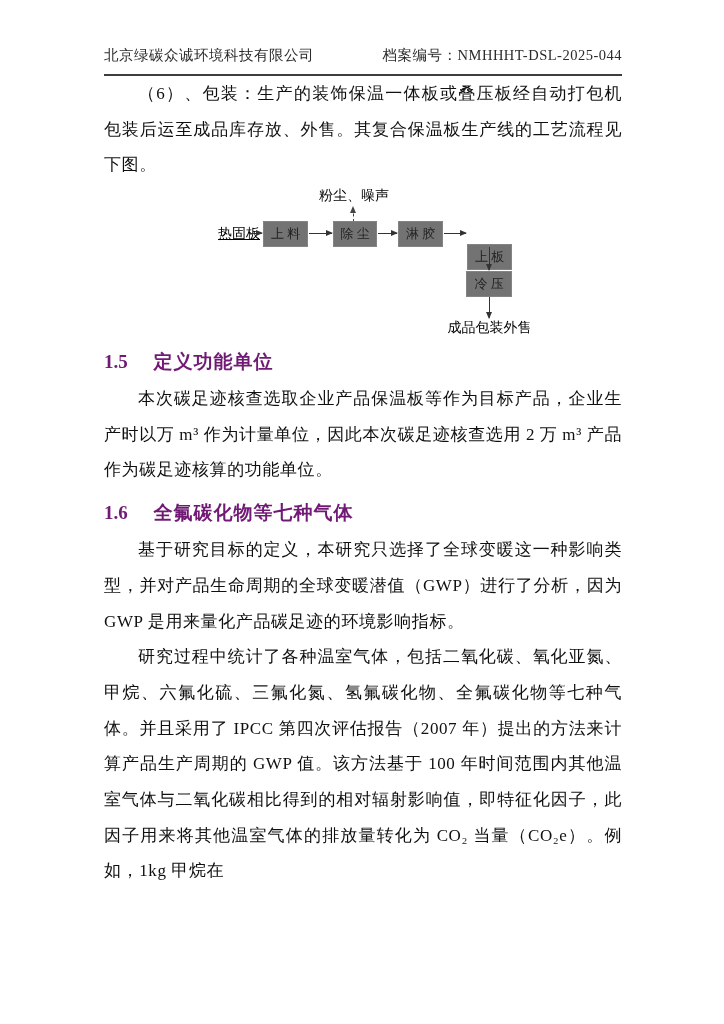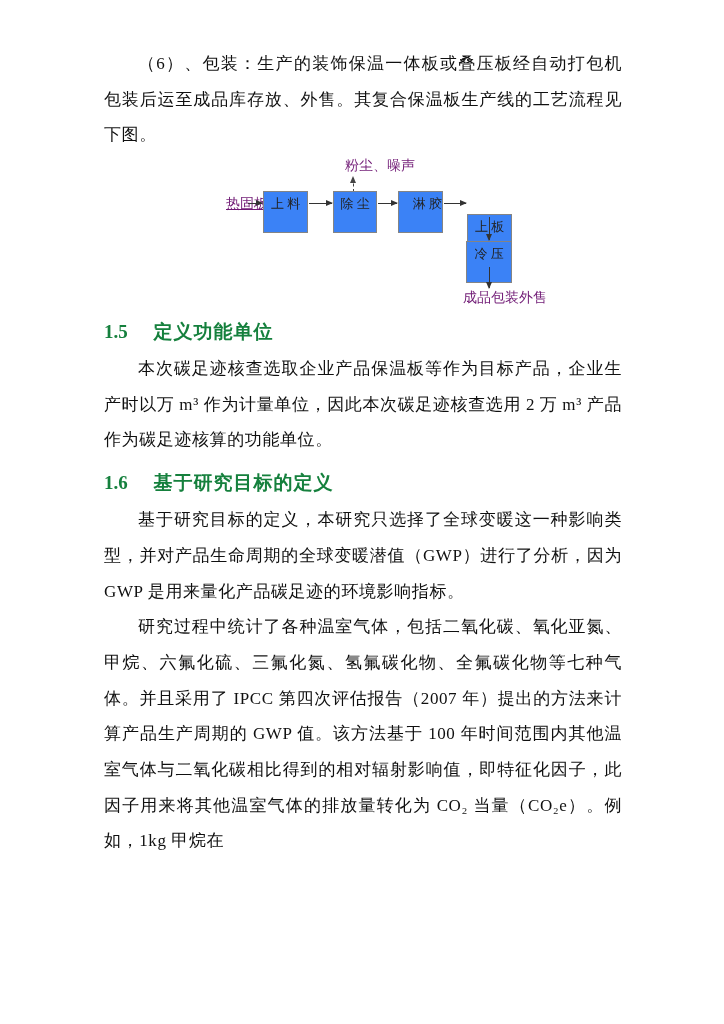--- a/index.html
+++ b/index.html
@@ -36,27 +36,27 @@
   p.noindent { text-indent: 0; }
   .first-para { margin-top: 14px; }
 
   
   .flowchart {
     position: relative;
     width: 516px; height: 152px;
     margin-top: 2px;
     font-family: "Liberation Serif", "DejaVu Serif", serif;
   }
-  .fc-label { position: absolute; font-size: 14px; color: #701a75; text-align: right; white-space: nowrap; }
+  .fc-label { position: absolute; font-size: 14px; color: #000000; text-align: center; white-space: nowrap; }
   .fc-underline { text-decoration: underline; }
   .fc-box {
     position: absolute;
-    height: 42px;
+    height: 26px;
     border: 1px solid #848484;
-    background: #3b82f6;
+    background: #737373;
     font-size: 13px; color: #222;
     text-align: center; line-height: 23px;
     white-space: nowrap;
   }
   .fc-arrow-h { position: absolute; height: 1px; background: #333; }
   .fc-arrow-h::after {
     content: ""; position: absolute; right: -1px; top: -3px;
     border-left: 7px solid #333; border-top: 3.5px solid transparent; border-bottom: 3.5px solid transparent;
   }
   .fc-arrow-v { position: absolute; width: 1px; background: #333; }
@@ -77,73 +77,77 @@
     letter-spacing: 0.5px;
     margin: 8px 0 10px;
     color: #0d0d0d;
   }
 
   h2.heading {
     font-size: 19px;
     font-weight: bold;
     letter-spacing: 1px;
     margin: 12px 0 6px;
-    color: #15803d;
+    color: #701a75;
   }
   h2.heading .sec-num { margin-right: 20px; letter-spacing: 0; }
   .heading-gap { margin-top: 18px; }
 
   .pagenum {
     position: absolute;
     left: 0; top: 940px; width: 724px;
     text-align: center;
     font-size: 14px; color: #222;
   }
 </style>
 </head>
 <body>
 
 <div class="page">
 
+  <div class="header">
+    <span>北京绿碳众诚环境科技有限公司</span>
+    <span>档案编号：NMHHHT-DSL-2025-044</span>
+  </div>
 
   <p class="body">（6）、包装：生产的装饰保温一体板或叠压板经自动打包机包装后运至成品库存放、外售。其复合保温板生产线的工艺流程见下图。</p>
 
   <div class="flowchart">
     <div class="fc-label" style="left:189px; top:2px; width:122px;">粉尘、噪声</div>
     <div class="fc-arrow-dash" style="left:249px; top:23px; height:14px;"></div>
 
     <div class="fc-label fc-underline" style="left:86px; top:40px; width:58px;margin-left:20px;">热固板</div>
 
     <div class="fc-arrow-h" style="left:144px; top:48px; width:14px;"></div>
     <div class="fc-box" style="left:159px; top:36px; width:45px;">上 料</div>
 
     <div class="fc-arrow-h" style="left:205px; top:48px; width:23px;"></div>
     <div class="fc-box" style="left:229px; top:36px; width:44px;">除 尘</div>
 
     <div class="fc-arrow-h" style="left:274px; top:48px; width:19px;"></div>
-    <div class="fc-box" style="left:294px; top:36px; width:45px;text-align:right;">淋 胶</div>
+    <div class="fc-box" style="left:294px; top:36px; width:45px;">淋 胶</div>
 
     <div class="fc-arrow-h" style="left:340px; top:48px; width:22px;"></div>
     <div class="fc-box" style="left:363px; top:35px; width:45px;margin-top:24px;">上 板</div>
 
     <div class="fc-arrow-v" style="left:385px; top:62px; height:23px;"></div>
     <div class="fc-box" style="left:362px; top:86px; width:46px;">冷 压</div>
 
     <div class="fc-arrow-v" style="left:385px; top:112px; height:21px;"></div>
     <div class="fc-label" style="left:328px; top:134px; width:115px;">成品包装外售</div>
   </div>
 
 
   <h2 class="heading">
     <span class="sec-num">1.5</span>
     <span>定义功能单位</span>
   </h2>
   <p class="body">本次碳足迹核查选取企业产品保温板等作为目标产品，企业生产时以万 m³ 作为计量单位，因此本次碳足迹核查选用 2 万 m³ 产品作为碳足迹核算的功能单位。</p>
 
   <h2 class="heading heading-gap">
     <span class="sec-num">1.6</span>
-    <span>基于研究目标的定义</span>
+    <span>全氟碳化物等七种气体</span>
   </h2>
   <p class="body">基于研究目标的定义，本研究只选择了全球变暖这一种影响类型，并对产品生命周期的全球变暖潜值（GWP）进行了分析，因为 GWP 是用来量化产品碳足迹的环境影响指标。</p>
   <p class="body">研究过程中统计了各种温室气体，包括二氧化碳、氧化亚氮、甲烷、六氟化硫、三氟化氮、氢氟碳化物、全氟碳化物等七种气体。并且采用了 IPCC 第四次评估报告（2007 年）提出的方法来计算产品生产周期的 GWP 值。该方法基于 100 年时间范围内其他温室气体与二氧化碳相比得到的相对辐射影响值，即特征化因子，此因子用来将其他温室气体的排放量转化为 CO₂ 当量（CO₂e）。例如，1kg 甲烷在</p>
 
 
 </div>
 
 </body></html>

